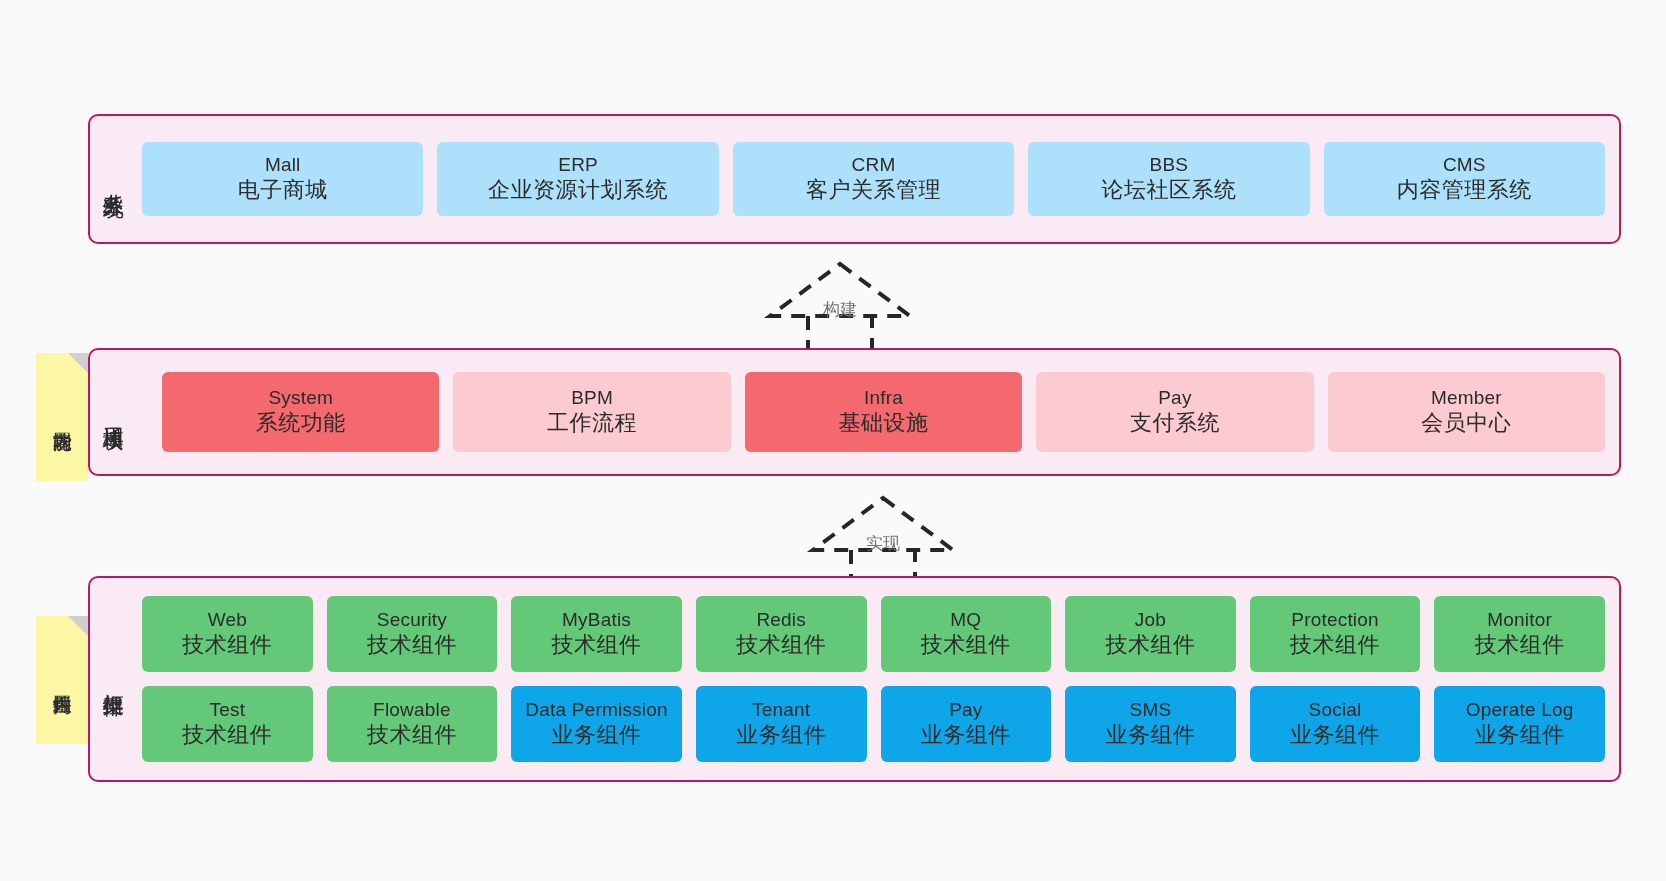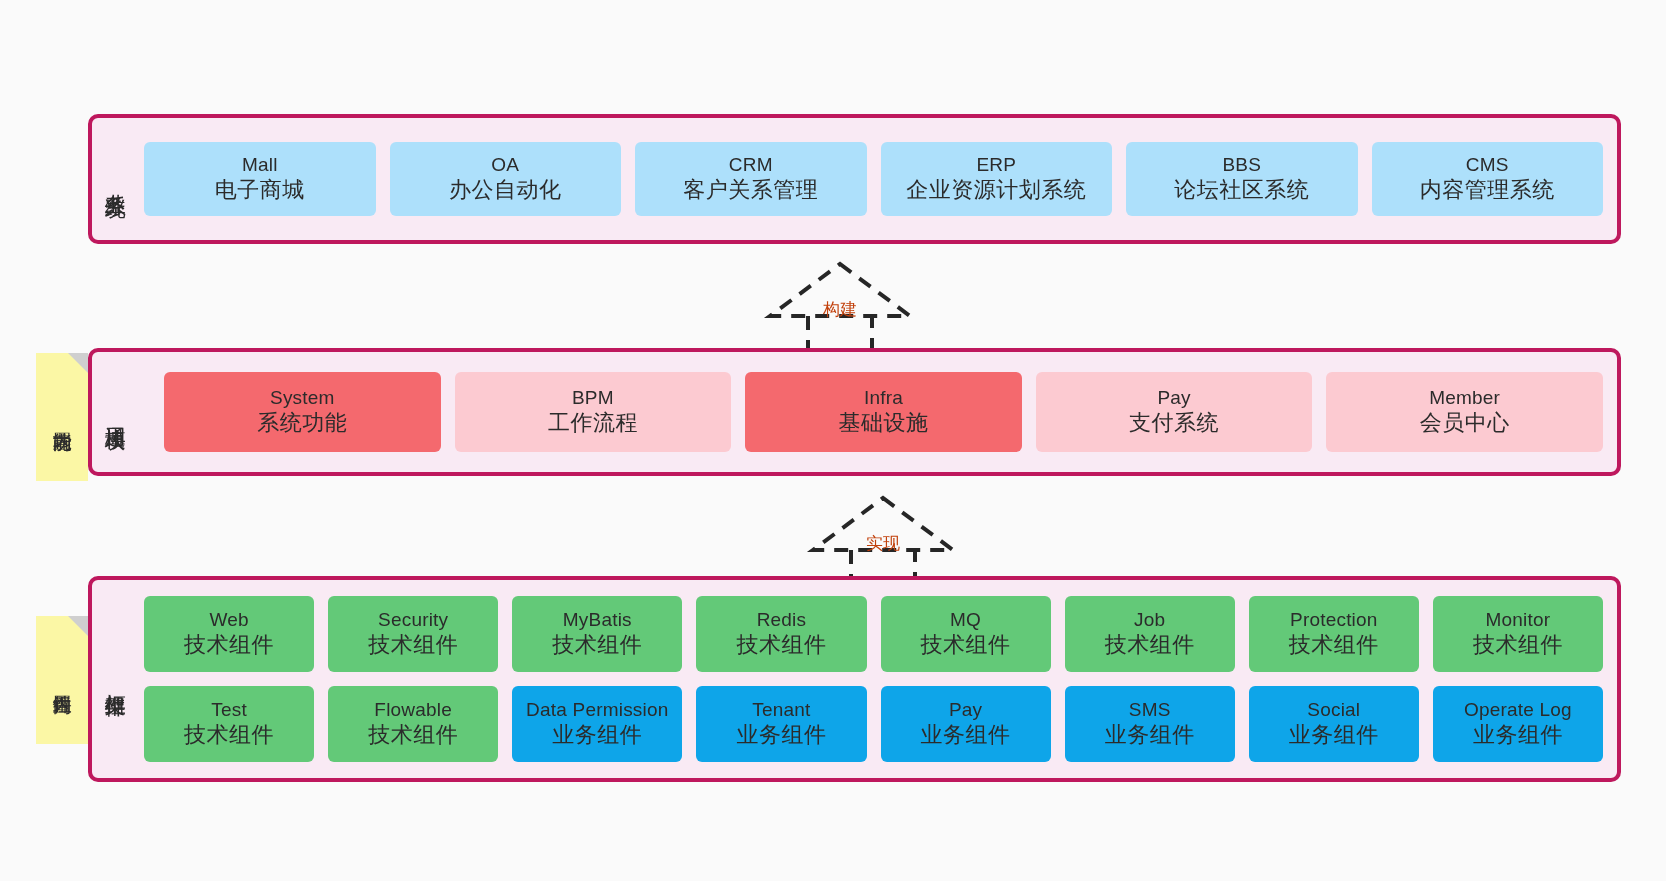--- a/index.html
+++ b/index.html
@@ -18,21 +18,21 @@
 
   #canvas {
     position: absolute;
     inset: 0;
   }
 
   
   .layer {
     position: absolute;
     background: #f9eaf4;
-    border: 4px solid #be185d;
+    border: 2px solid #be185d;
     border-radius: 10px;
     box-sizing: border-box;
     display: flex;
     align-items: stretch;
     justify-content: center;
   }
 
   
   .layer-title {
     width: 46px;
@@ -129,50 +129,46 @@
     width: 160px;
     height: 95px;
   }
   .arrow svg { display: block; }
   .arrow-label {
     position: absolute;
     left: 50%;
     transform: translateX(-50%);
     top: 40px;
     font-size: 17px;
-    color: #c2410c;
+    color: #737373;
     background: transparent;
     white-space: nowrap;
     user-select: none;
   }
 </style>
 </head>
 <body>
 
 <div id="canvas">
 
   <div class="layer" id="layer-business" style="left:88px; top:114px; width:1533px; height:130px;">
     <div class="layer-title">业务系统</div>
     <div class="layer-body">
       <div class="row" id="row-business">
           <div class="node h-biz c-blue">
             <div class="n-title">Mall</div>
             <div class="n-sub">电子商城</div>
           </div>
           <div class="node h-biz c-blue">
-            <div class="n-title">OA</div>
-            <div class="n-sub">办公自动化</div>
+            <div class="n-title">ERP</div>
+            <div class="n-sub">企业资源计划系统</div>
           </div>
           <div class="node h-biz c-blue">
             <div class="n-title">CRM</div>
             <div class="n-sub">客户关系管理</div>
-          </div>
-          <div class="node h-biz c-blue">
-            <div class="n-title">ERP</div>
-            <div class="n-sub">企业资源计划系统</div>
           </div>
           <div class="node h-biz c-blue">
             <div class="n-title">BBS</div>
             <div class="n-sub">论坛社区系统</div>
           </div>
           <div class="node h-biz c-blue">
             <div class="n-title">CMS</div>
             <div class="n-sub">内容管理系统</div>
           </div>
         </div>

